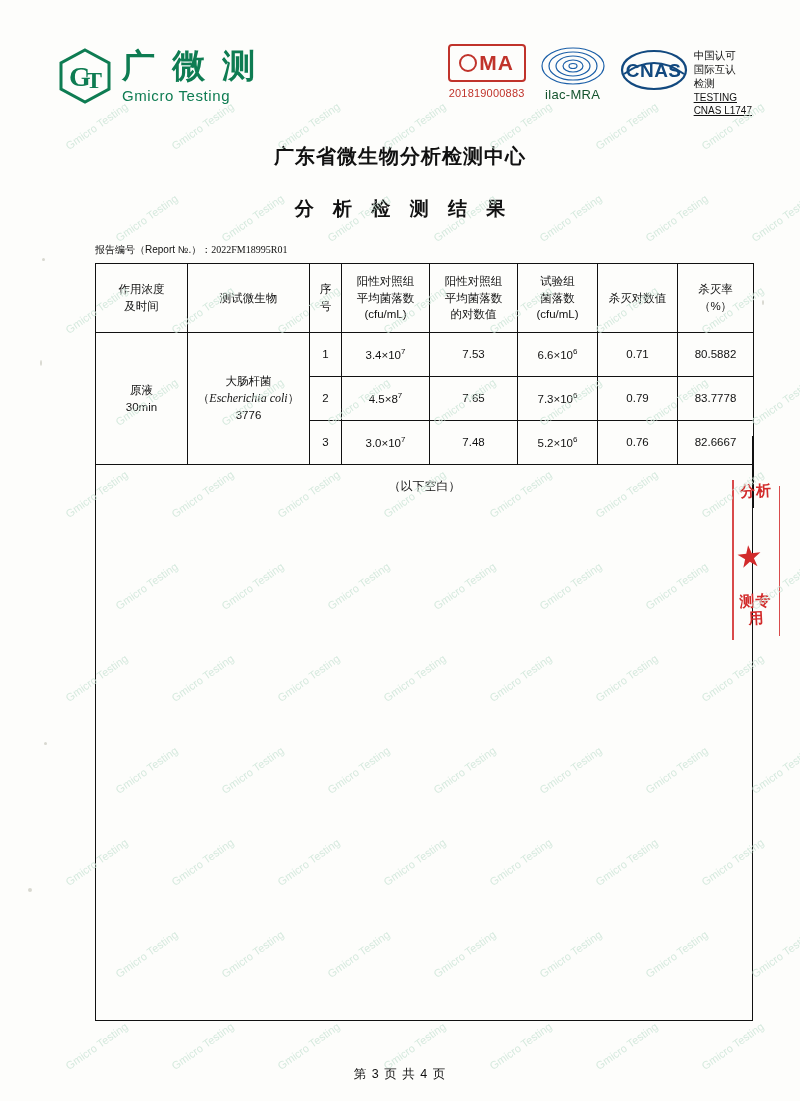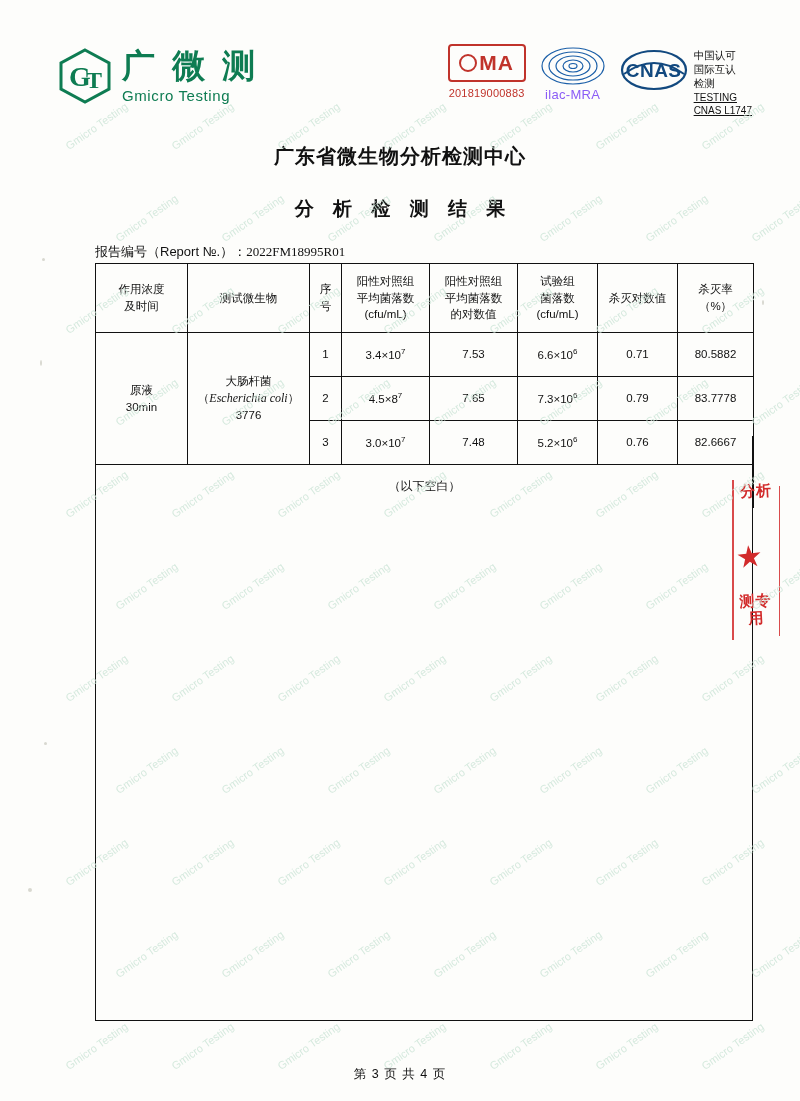--- a/index.html
+++ b/index.html
@@ -99,21 +99,21 @@
     font-family: "Liberation Sans", sans-serif;
     font-size: 11px;
     color: #c0332b;
     letter-spacing: 0.2px;
   }
   .ilac-block { text-align: center; padding-top: 2px; }
   .ilac-ring { display: block; }
   .ilac-text {
     font-family: "Liberation Sans", sans-serif;
     font-size: 13px;
-    color: #8b5cf6;
+    color: #14532d;
     margin-top: 1px;
     letter-spacing: 0.3px;
   }
   .cnas-block { display: flex; align-items: flex-start; gap: 6px; padding-top: 4px;}
   .cnas-logo { position: relative; width: 68px; height: 44px; }
   .cnas-word {
     position: absolute;
     left: 0; top: 12px;
     width: 68px;
     text-align: center;
@@ -170,21 +170,21 @@
     text-align: center;
     font-size: 10.5px;
     font-weight: bold;
     letter-spacing: 0.8px;
   }
   .report-no {
     position: absolute;
     top: 243px;
     left: 95px;
     font-family: "Liberation Sans", sans-serif;
-    font-size: 13px;
+    font-size: 10px;
   }
   .report-no .val { font-family: "Liberation Serif", serif; }
 
   
   .tbl {
     position: absolute;
     left: 95px;
     top: 263px;
     width: 658px;
     border-collapse: collapse;

